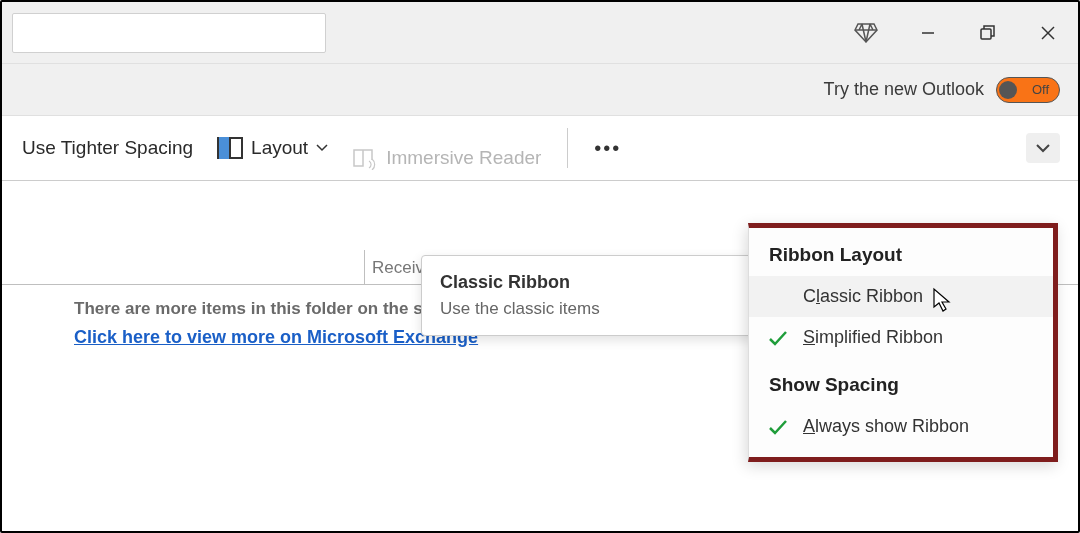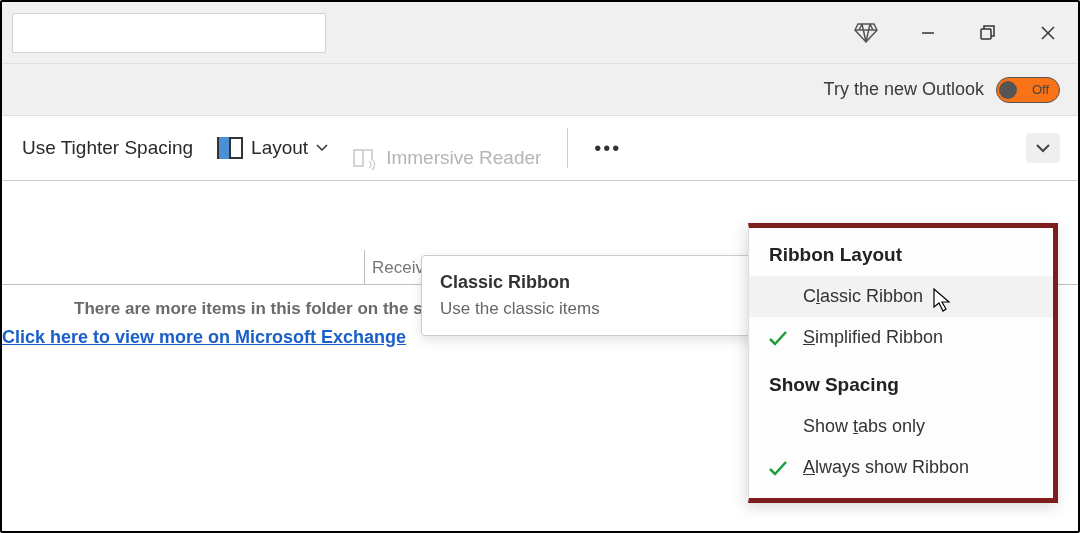--- a/index.html
+++ b/index.html
@@ -181,20 +181,21 @@
       font-size: 17px;
       color: #777;
     }
     .folder-msg {
       padding: 14px 0 8px 72px;
       font-size: 17px;
       font-weight: 600;
       color: #6a6a6a;
     }
     .exchange-link {
+      margin-left: 72px;
       font-size: 18px;
       font-weight: 700;
       color: #1a5fc7;
       text-decoration: underline;
     }
     .tooltip {
       position: absolute;
       left: 419px;
       top: 253px;
       width: 334px;
@@ -352,24 +353,20 @@
       <svg width="20" height="18" fill="none" stroke="#1f9d3a" stroke-width="2.5">
           <path d="M2 10 L7 15 L18 3"></path>
         </svg>
     </span>
     <span class="dd-label"><u>S</u>implified Ribbon</span>
   </div>
 
   <div class="dd-header">Show Spacing</div>
 
   <div class="dd-item">
-    <span class="dd-check"></span>
-    <span class="dd-label">Show <u>t</u>abs only</span>
-  </div>
-  <div class="dd-item">
     <span class="dd-check check-svg">
       <svg width="20" height="18" fill="none" stroke="#1f9d3a" stroke-width="2.5">
           <path d="M2 10 L7 15 L18 3"></path>
         </svg>
     </span>
     <span class="dd-label"><u>A</u>lways show Ribbon</span>
   </div>
 </div>
 
 <svg class="cursor" width="20" height="26">

